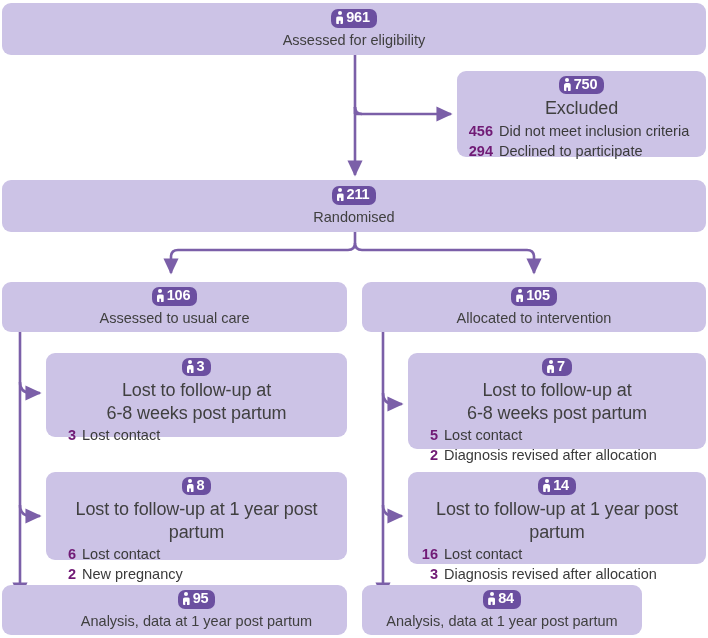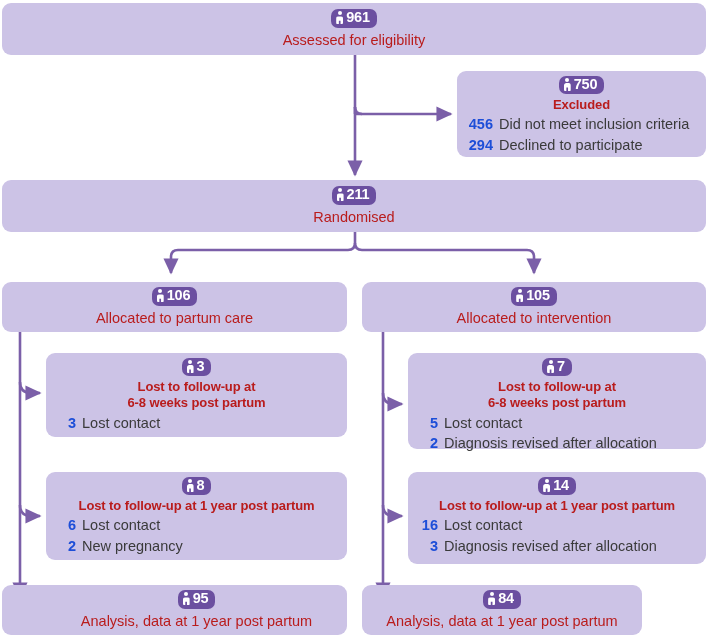--- a/index.html
+++ b/index.html
@@ -80,45 +80,45 @@
   .badge-row{
     display:flex;
     justify-content:center;
   }
 
   .node-title{
     text-align:center;
     font-size:14.5px;
     line-height:1.25;
     margin-top:3px;
-    color:#b91c1c;
+    color:#404040;
   }
   .node-title.bold{
-    font-weight:bold;
-    font-size:13px;
+    font-weight:normal;
+    font-size:18px;
     letter-spacing:-0.1px;
   }
 
   
   .detail-list{
     margin-top:2px;
     display:flex;
     flex-direction:column;
     gap:1px;
   }
   .detail-row{
     display:flex;
     align-items:baseline;
     font-size:14.5px;
     line-height:1.32;
     color:#3a3a3a;
   }
   .detail-num{
     font-weight:bold;
-    color:#1d4ed8;
+    color:#701a75;
     text-align:right;
     flex:0 0 auto;
     min-width:20px;
     margin-right:6px;
   }
   .detail-num.wide{min-width:26px;}
   .detail-label{white-space:nowrap;}
 
   
   #node-assessed   {left:2px;   top:3px;   width:704px; height:52px;}
@@ -222,21 +222,21 @@
   </div>
 
   <div class="node" id="node-usual-care">
     <div class="node-inner">
       <div class="badge-row">
         <span class="badge">
           <span class="person"></span>
           <span>106</span>
         </span>
       </div>
-      <div class="node-title">Allocated to partum care</div>
+      <div class="node-title">Assessed to usual care</div>
     </div>
   </div>
 
   <div class="node" id="node-intervention">
     <div class="node-inner">
       <div class="badge-row">
         <span class="badge">
           <span class="person"></span>
           <span>105</span>
         </span>

